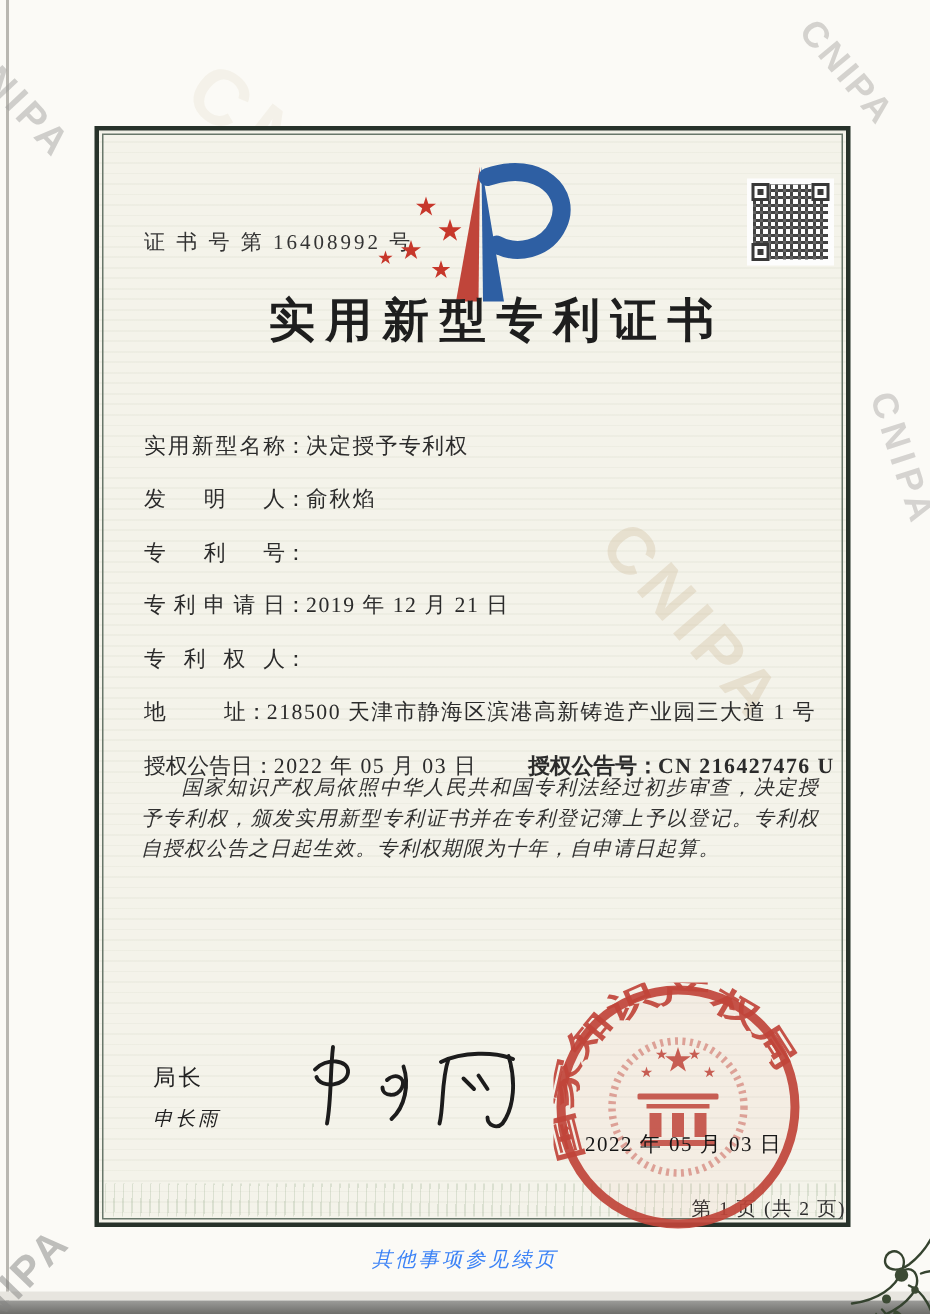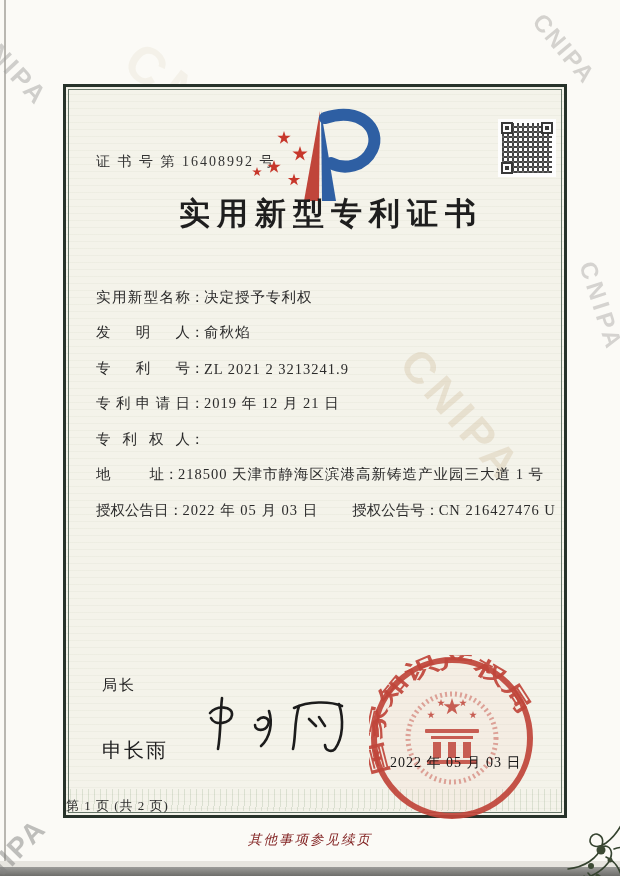--- a/index.html
+++ b/index.html
@@ -61,40 +61,40 @@
   .finder::after { content:""; position:absolute; left:2px; top:2px; width:4px; height:4px; background:#1d1d1d; }
   .f-tl { left:-1px; top:-1px; } .f-tr { right:-1px; top:-1px; } .f-bl { left:-1px; bottom:-1px; }
   .title { position:absolute; left:0; top:106px; width:100%; text-align:center;
            font-size:31px; font-weight:bold; letter-spacing:7px; color:#1e1e1e;margin-left:16px; }
   
   .fields { position:absolute; left:30px; top:184px; width:448px; font-size:14.5px; }
   .frow { height:35.5px; display:flex; align-items:flex-end; white-space:nowrap; }
   .flabel { display:inline-block; width:94px; text-align:justify; text-align-last:justify; color:#2b2b2b; }
   .fcolon { display:inline-block; width:14px; }
   .fvalue { letter-spacing:1px; color:#2b2b2b; }
-  .grant-pair2 { margin-left:34px; }
+  .grant-pair2 { margin-left:34px;font-weight:bold; }
   
   .paras { position:absolute; left:28px; top:428px; width:452px; font-size:13.5px;
            line-height:20.5px; letter-spacing:.8px; color:#303030; text-align:justify;
            font-style:italic; }
   .paras p { text-indent:2em; }
   
-  .signer-title { position:absolute; left:36px; top:589px; font-size:15px;
+  .signer-title { position:absolute; left:36px; top:622px; font-size:15px;
       font-family:"Liberation Sans","DejaVu Sans",sans-serif; color:#222; letter-spacing:2px; }
-  .signer-name { position:absolute; left:36px; top:650px; font-size:20px;
-      font-family:"Liberation Sans","DejaVu Sans",sans-serif; color:#222; letter-spacing:2px; }
+  .signer-name { position:absolute; left:36px; top:650px; font-size:13px;
+      font-family:"Liberation Sans","DejaVu Sans",sans-serif; color:#222; letter-spacing:2px;font-style:italic; }
   .signature { position:absolute; left:126px; top:606px; width:170px; height:62px; }
   .seal { position:absolute; left:369px; top:655px; width:166px; height:166px; z-index:3; }
   .seal-date { position:absolute; left:390px; top:754px; font-size:14px; letter-spacing:1px;
                color:#161616; z-index:4; }
-  .page-indicator { position:absolute; left:0; top:710px; width:100%; text-align:left;
+  .page-indicator { position:absolute; left:0; top:710px; width:100%; text-align:right;
                     font-size:13px; letter-spacing:1px; color:#2e2e2e; }
   .corner-flourish { position:absolute; left:478px; top:700px; width:104px; height:118px; z-index:2; }
   .continuation { position:absolute; left:0; top:831px; width:620px; text-align:center;
-                  font-size:13.5px; letter-spacing:2px; color:#7f1d1d; font-style:italic; }
+                  font-size:13.5px; letter-spacing:2px; color:#3b82f6; font-style:italic; }
 </style>
 </head>
 <body>
 
 <div class="scan-left-edge"></div>
 <div class="scan-bottom-fade"></div>
 <div class="scan-bottom-strip"></div>
 
 <div class="wm wm-tl">CNIPA</div>
 <div class="wm wm-tr">CNIPA</div>
@@ -144,21 +144,20 @@
         <span class="fvalue">决定授予专利权</span>
     </div>
     <div class="frow">
       <span class="flabel">发明人</span>
         <span class="fcolon">：</span>
         <span class="fvalue">俞秋焰</span>
     </div>
     <div class="frow">
       <span class="flabel">专利号</span>
         <span class="fcolon">：</span>
-        <span class="fvalue">ZL 2021 2 3213241.9</span>
     </div>
     <div class="frow">
       <span class="flabel">专利申请日</span>
         <span class="fcolon">：</span>
         <span class="fvalue">2019 年 12 月 21 日</span>
     </div>
     <div class="frow">
       <span class="flabel">专利权人</span>
         <span class="fcolon">：</span>
     </div>
@@ -169,20 +168,21 @@
     </div>
     <div class="frow">
       <span class="flabel">授权公告日</span>
         <span class="fcolon">：</span>
         <span class="fvalue">2022 年 05 月 03 日</span>
       <span class="grant-pair2"><span>授权公告号</span><span class="fcolon">：</span><span class="fvalue">CN 216427476 U</span></span>
     </div>
   </div>
 
   <div class="paras">
+    <p>国家知识产权局依照中华人民共和国专利法经过初步审查，决定授予专利权，颁发实用新型专利证书并在专利登记簿上予以登记。专利权自授权公告之日起生效。专利权期限为十年，自申请日起算。</p>
   </div>
 
   <div class="signer-title">局长</div>
   <div class="signer-name">申长雨</div>
 
   <div class="signature">
     <svg width="170" height="62" viewBox="0 0 170 62">
       <g fill="none" stroke="#1c1c1c" stroke-width="2.6" stroke-linecap="round" stroke-linejoin="round">
         <path d="M 30,5 C 28,22 29,40 26,56"></path>
         <path d="M 18,20 C 25,12 41,13 40,22 C 39,31 22,33 19,25"></path>

